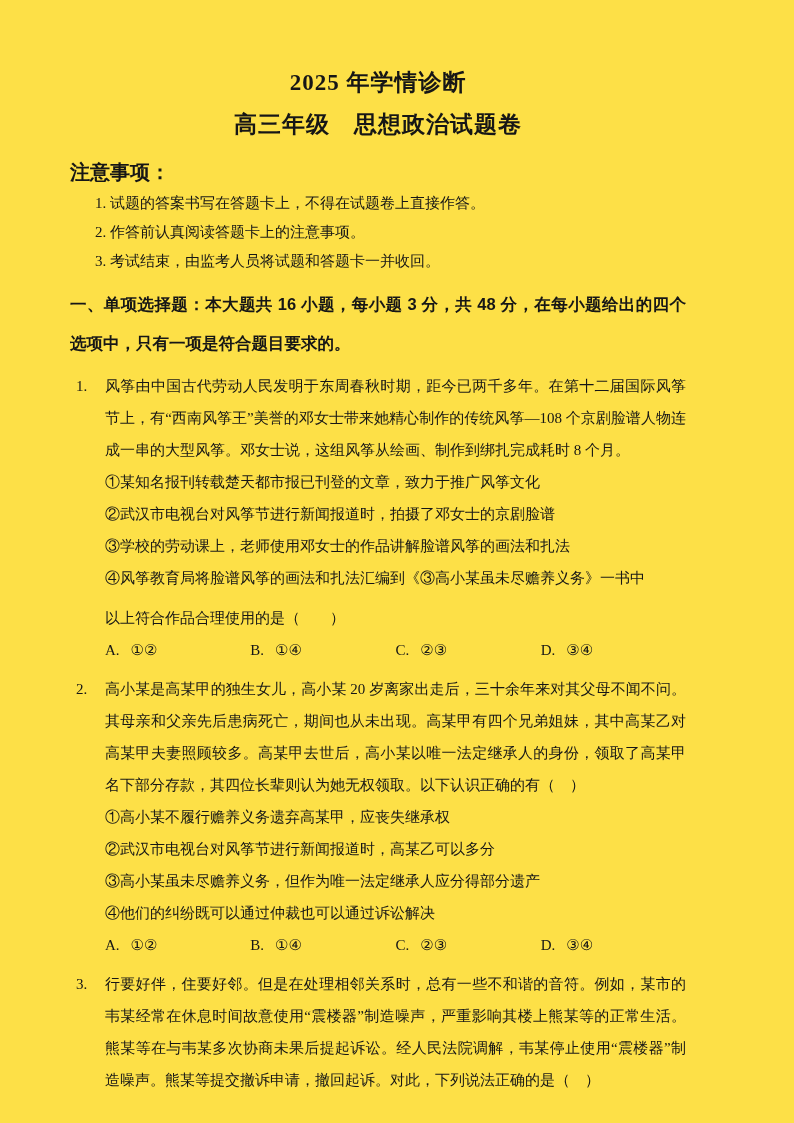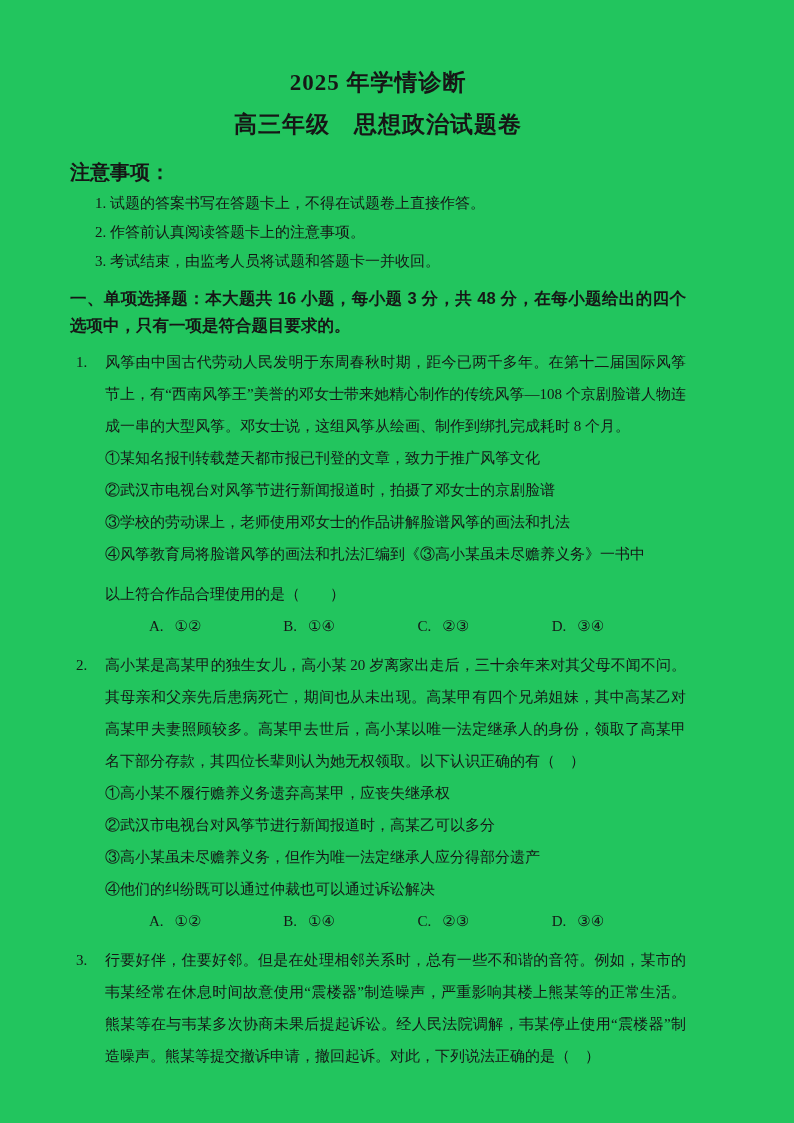--- a/index.html
+++ b/index.html
@@ -1,20 +1,20 @@
 <!DOCTYPE html>
 <html><head>
 <meta charset="utf-8">
 <style>
   * { box-sizing: border-box; }
   html, body { margin: 0; padding: 0; background: #ffffff; }
   .page {
     width: 794px;
     height: 1123px;
-    background: #22c55e;
+    background: #fde047;
     color: #161616;
     padding: 68px 108px 0 70px;
     overflow: hidden;
     font-family: "Liberation Serif", serif;
   }
   .title1 {
     font-family: "Liberation Serif", serif;
     font-size: 23px;
     font-weight: 600;
     text-align: center;
@@ -40,40 +40,40 @@
   }
   .notice-item {
     font-size: 15px;
     line-height: 29px;
     padding-left: 25px;
   }
   .section-heading {
     font-family: "Liberation Sans", sans-serif;
     font-size: 16.5px;
     font-weight: 700;
-    line-height: 27px;
+    line-height: 39px;
     text-align: justify;
     margin: 9px 0 5px 0;
   }
   .question {
     display: flex;
     font-size: 15px;
     line-height: 32px;
     margin-top: 7px;
   }
   .q-num {
     flex: none;
     width: 35px;
     padding-left: 6px;
   }
   .q-body { flex: 1; min-width: 0; }
   .stem { text-align: justify; }
   .list-item { text-align: left; }
   .prompt { text-align: left; margin-top: 8px; }
-  .options-row { display: flex; margin-left: 44px; }
+  .options-row { display: flex; }
   .opt { width: 25%; white-space: nowrap; }
   .opt-label { margin-right: 11px; }
 </style>
 </head>
 <body>
 
 <div class="page">
 
   <h1 class="title1">2025 年学情诊断</h1>
   <h2 class="title2">高三年级　思想政治试题卷</h2>

